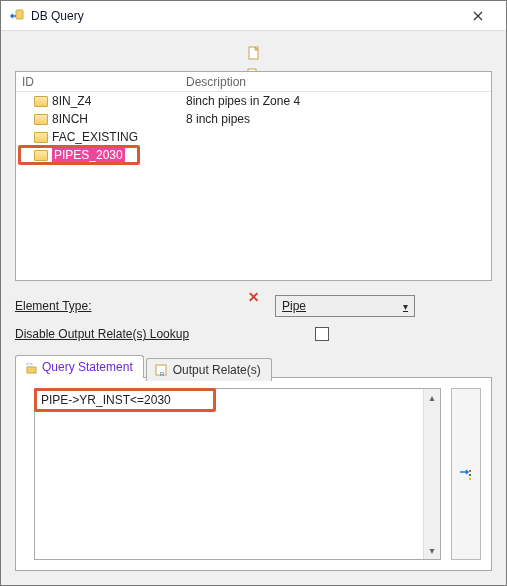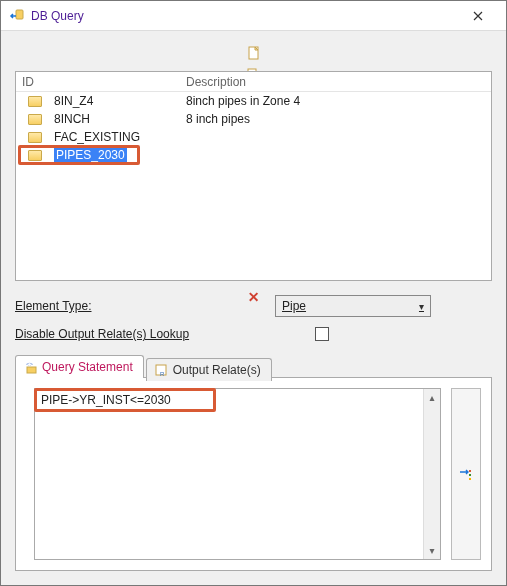--- a/index.html
+++ b/index.html
@@ -18,21 +18,21 @@
     height: 30px;
     display: flex;
     align-items: center;
     padding: 0 8px;
     border-bottom: 1px solid #ddd;
   }
   .titlebar .icon {
     width: 16px; height: 16px; margin-right: 6px;
     display: inline-flex; align-items: center; justify-content: center;
   }
-  .titlebar .title { font-size: 12px; color: #4c1d95; flex: 1; }
+  .titlebar .title { font-size: 12px; color: #0f172a; flex: 1; }
   .titlebar .close {
     width: 40px; height: 28px; display: flex; align-items: center; justify-content: center;
     font-size: 14px; color: #333;
   }
   .content {
     flex: 1;
     padding: 14px;
     display: flex;
     flex-direction: column;
     background: #f0f0f0;
@@ -70,51 +70,51 @@
   }
   .col-id { width: 170px; padding-left: 6px; }
   .col-desc { flex: 1; }
   .row {
     display: flex;
     height: 18px;
     align-items: center;
     font-size: 12px;
     color: #222;
   }
-  .row .col-id { display: flex; align-items: center; gap: 12px; padding-left: 12px; }
+  .row .col-id { display: flex; align-items: center; gap: 4px; padding-left: 18px; }
   .folder-icon {
     width: 14px; height: 11px;
     background: linear-gradient(#ffe9a8,#f7cf63);
     border: 1px solid #caa94a;
     border-radius: 1px;
     position: relative;
     flex-shrink: 0;
   }
   .row.selected .col-id .label {
-    background: #3b82f6;
+    background: #ec4899;
     color: #fff;
     padding: 0 2px;
   }
   .highlight-box1 {
     position: absolute;
     border: 3px solid #d85a34;
     border-radius: 2px;
     pointer-events: none;
   }
   .form-row {
     display: flex;
     align-items: center;
     margin-top: 14px;
     font-size: 12px;
     color: #222;
     text-decoration: underline;
   }
   .form-row .lbl { width: 260px; }
   .select {
-    width: 156px; height: 22px;
+    width: 140px; height: 22px;
     border: 1px solid #888;
     background: #eee;
     display: flex; align-items: center; justify-content: space-between;
     padding: 0 6px; font-size: 12px;
   }
   .chev { font-size: 10px; color: #333; }
   .chk {
     width: 14px; height: 14px; border: 1px solid #555; background: #fff;
   }
   .tabs {
@@ -125,21 +125,21 @@
     z-index: 2;
   }
   .tab {
     display: flex; align-items: center; gap: 4px;
     padding: 4px 10px 4px 8px;
     border: 1px solid #aaa;
     border-bottom: none;
     border-radius: 3px 3px 0 0;
     background: #f9f9f9;
     font-size: 12px;
-    color: #be185d;
+    color: #6d28d9;
     position: relative;
   }
   .tab.inactive { background: #f0f0f0; color: #333; top: 3px; }
   .tab.active { background: #fff; }
   .tab .ticon { width: 14px; height: 14px; display:inline-flex; align-items:center; justify-content:center; }
   .editor-wrap {
     display: flex;
     border: 1px solid #aaa;
     background: #fff;
     flex: 1;

